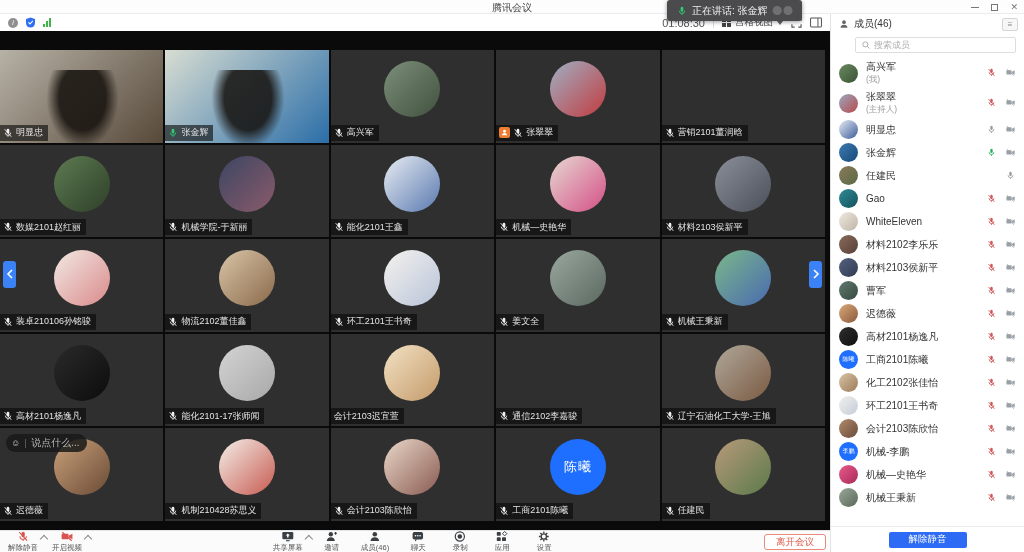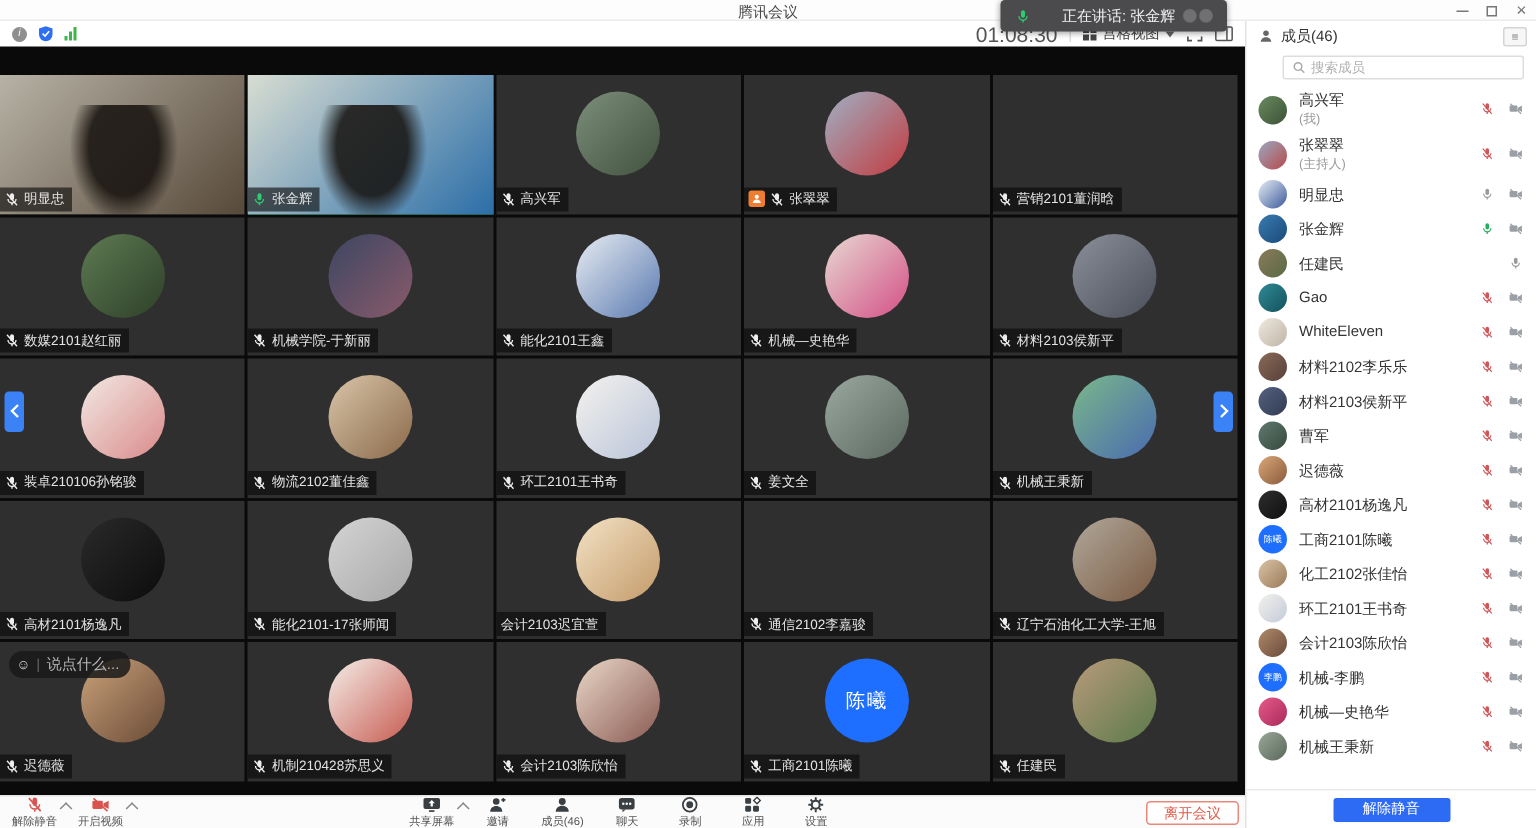--- a/index.html
+++ b/index.html
@@ -10,38 +10,38 @@
   
   .titlebar { position:relative; height:14px; background:#fdfdfd; border-bottom:1px solid #ececec; }
   .title { position:absolute; left:0; right:0; top:1px; text-align:center; font-size:10px; color:#4a4a4a; }
   .winctl { position:absolute; right:6px; top:1px; display:flex; gap:12px; align-items:center; height:12px; }
   .wmin { width:8px; height:1px; background:#777; display:inline-block; }
   .wmax { width:7px; height:7px; border:1px solid #777; display:inline-block; }
   .wclose { font-size:9px; color:#777; line-height:1; }
 
   
   .toast { position:absolute; left:667px; top:0; height:21px; z-index:60; display:flex; align-items:center;
-    gap:21px; padding:0 34px 0 10px; background:#4b4b4d; border-radius:3px; box-shadow:0 1px 4px rgba(0,0,0,.4); }
+    gap:5px; padding:0 34px 0 10px; background:#4b4b4d; border-radius:3px; box-shadow:0 1px 4px rgba(0,0,0,.4); }
   .toast span { font-size:10px; color:#f2f2f2; white-space:nowrap; }
   .toast .deco { position:absolute; right:8px; top:5px; width:24px; height:11px; opacity:.25;
     background:radial-gradient(circle at 30% 50%, #ddd 0 4px, transparent 5px),
                radial-gradient(circle at 75% 50%, #ddd 0 4px, transparent 5px); }
 
   .cols { display:flex; height:538px; }
   .main { width:830px; display:flex; flex-direction:column; }
 
   
   .toolbar2 { height:17px; background:#fff; display:flex; align-items:center; padding:0 8px; }
   .tb-left { display:flex; align-items:center; gap:7px; }
   .ic-info { width:10px; height:10px; border-radius:50%; background:#8f8f8f; color:#fff; font-size:7px;
     display:flex; align-items:center; justify-content:center; font-style:italic; line-height:1; }
   .ic-signal { display:flex; align-items:flex-end; gap:1px; height:9px; }
   .ic-signal i { width:2px; background:#3db54a; display:block; }
   .tb-right { margin-left:auto; display:flex; align-items:center; gap:8px; }
-  .timer { font-size:14px; color:#555; }
+  .timer { font-size:11px; color:#555; }
   .vsep { width:1px; height:10px; background:#ddd; }
   .viewsel { display:flex; align-items:center; gap:4px; }
   .ic-gridview { width:9px; height:9px;
     background:linear-gradient(#444,#444),linear-gradient(#444,#444),linear-gradient(#444,#444),linear-gradient(#444,#444);
     background-size:4px 4px; background-position:0 0,5px 0,0 5px,5px 5px; background-repeat:no-repeat; }
   .viewsel b { font-size:9.5px; color:#444; font-weight:normal; }
   .caret-dn { width:0; height:0; border-left:3px solid transparent; border-right:3px solid transparent; border-top:4px solid #666; }
 
   
   .stage { position:relative; flex:1; background:#0a0a0a; }

